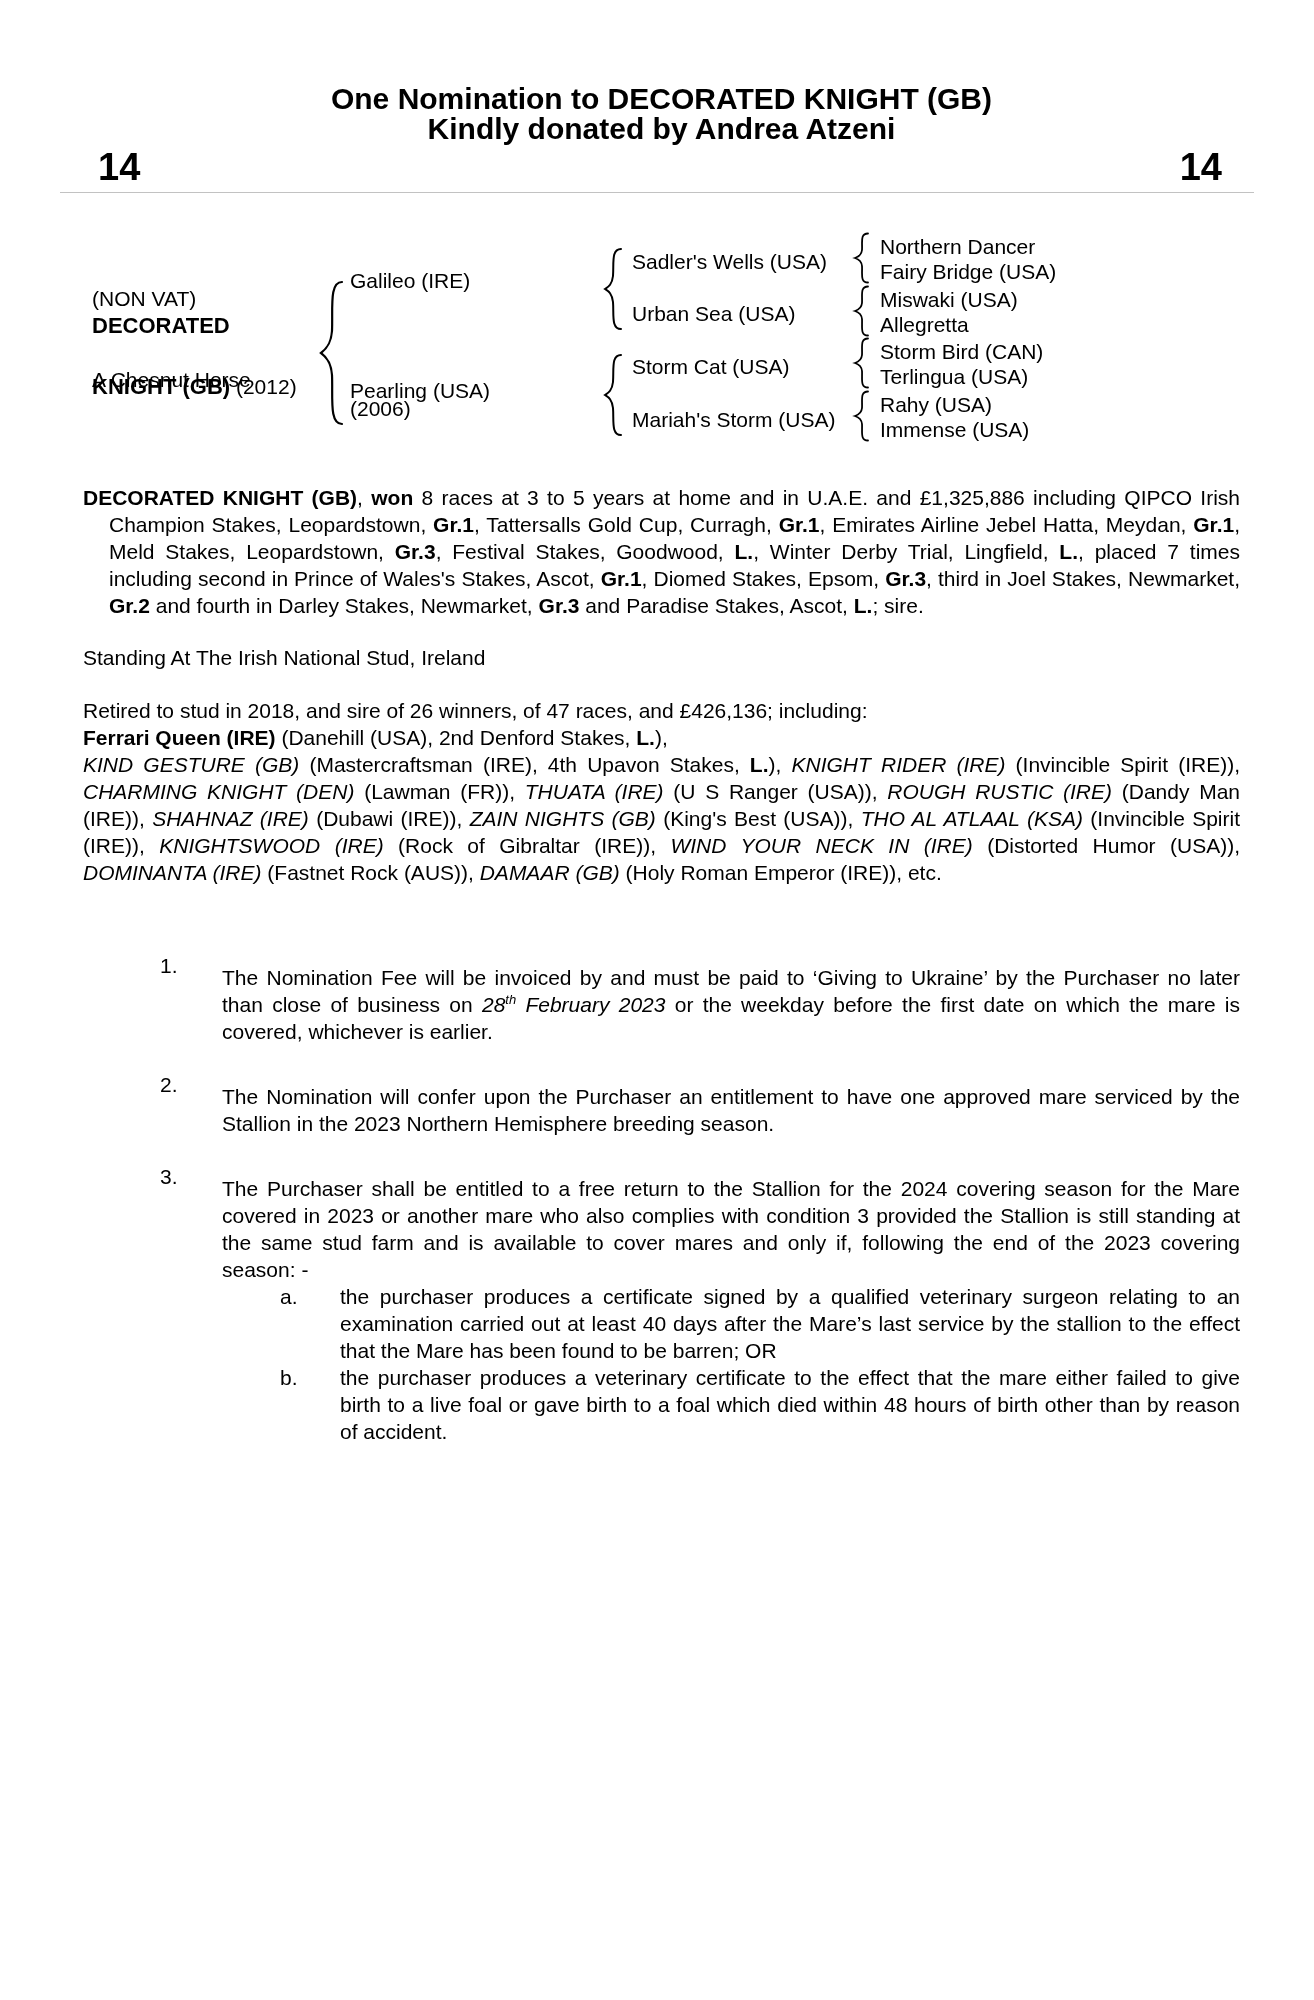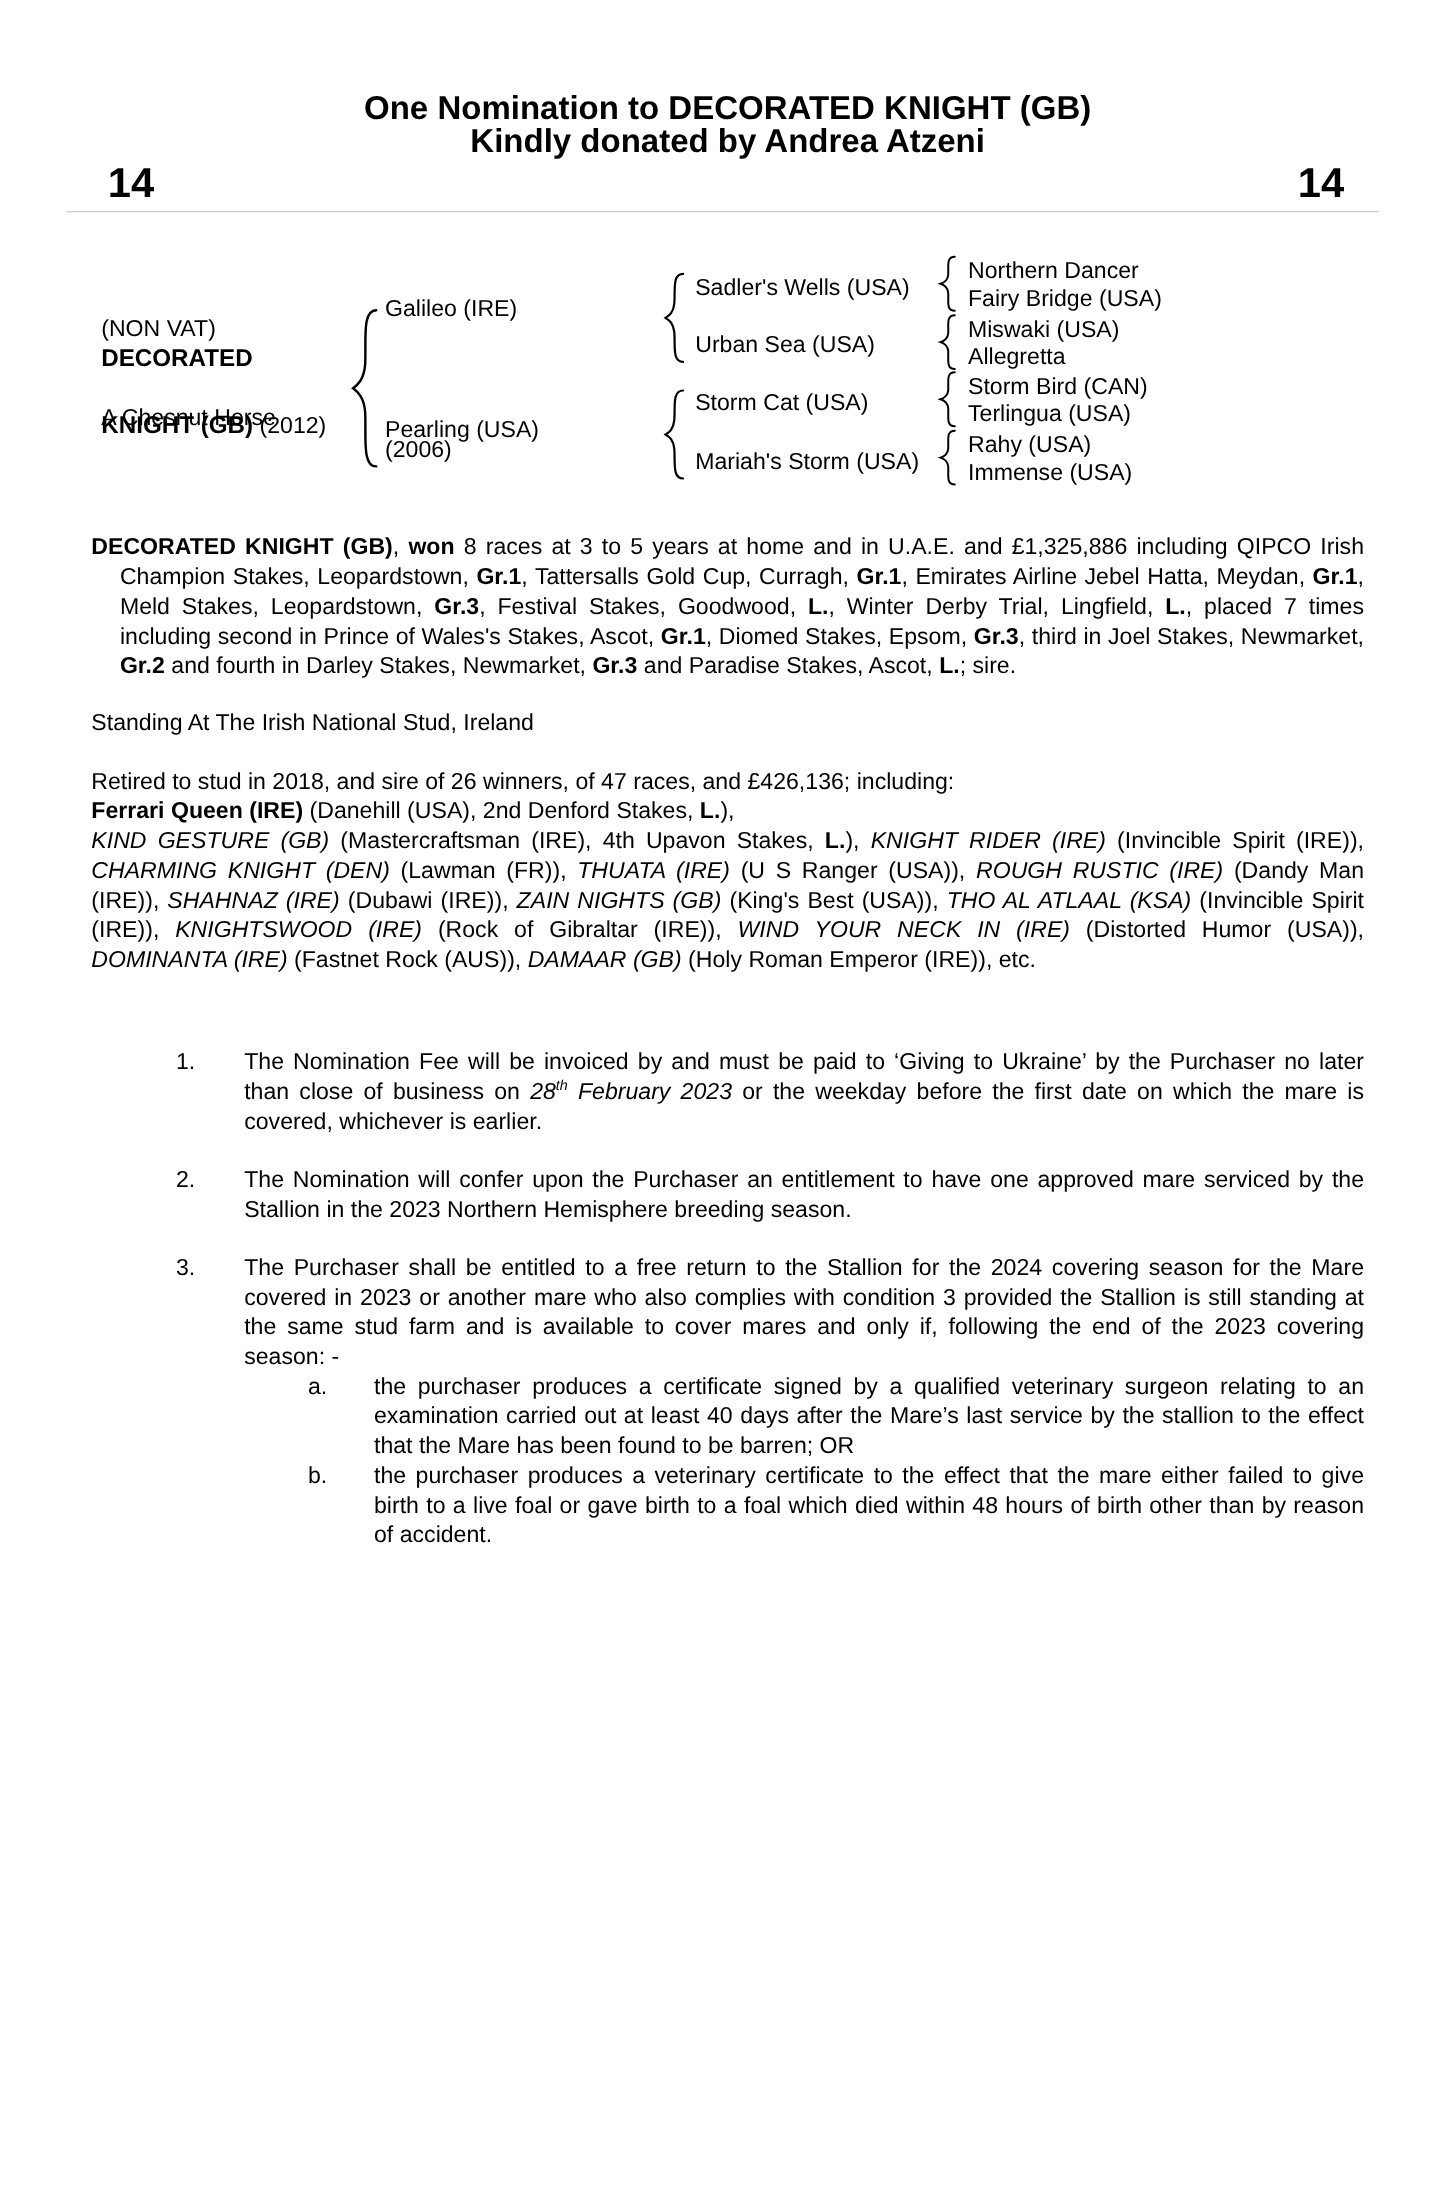--- a/index.html
+++ b/index.html
@@ -25,21 +25,21 @@
   
   .para{text-align:justify;}
   .hang{padding-left:26px;text-indent:-26px;margin-top:37px;}
   .standing{margin-top:25px;}
   .progeny{margin-top:26px;}
 
   
   .conditions{margin-top:66px;margin-left:77px;}
   .cond{display:flex;margin-bottom:26px;}
   .cond-num{width:62px;flex:0 0 62px;}
-  .cond-text{flex:1;text-align:justify;}
+  .cond-text{flex:1;text-align:justify;margin-top:12px;}
   .sub{display:flex;margin-left:58px;}
   .sub-letter{width:60px;flex:0 0 60px;}
   .sub-text{flex:1;text-align:justify;}
 
   .footer-line{margin-top:64px;}
   a.email-link{color:#1155cc;text-decoration:underline;cursor:pointer;}
 </style>
 </head>
 <body>
 

